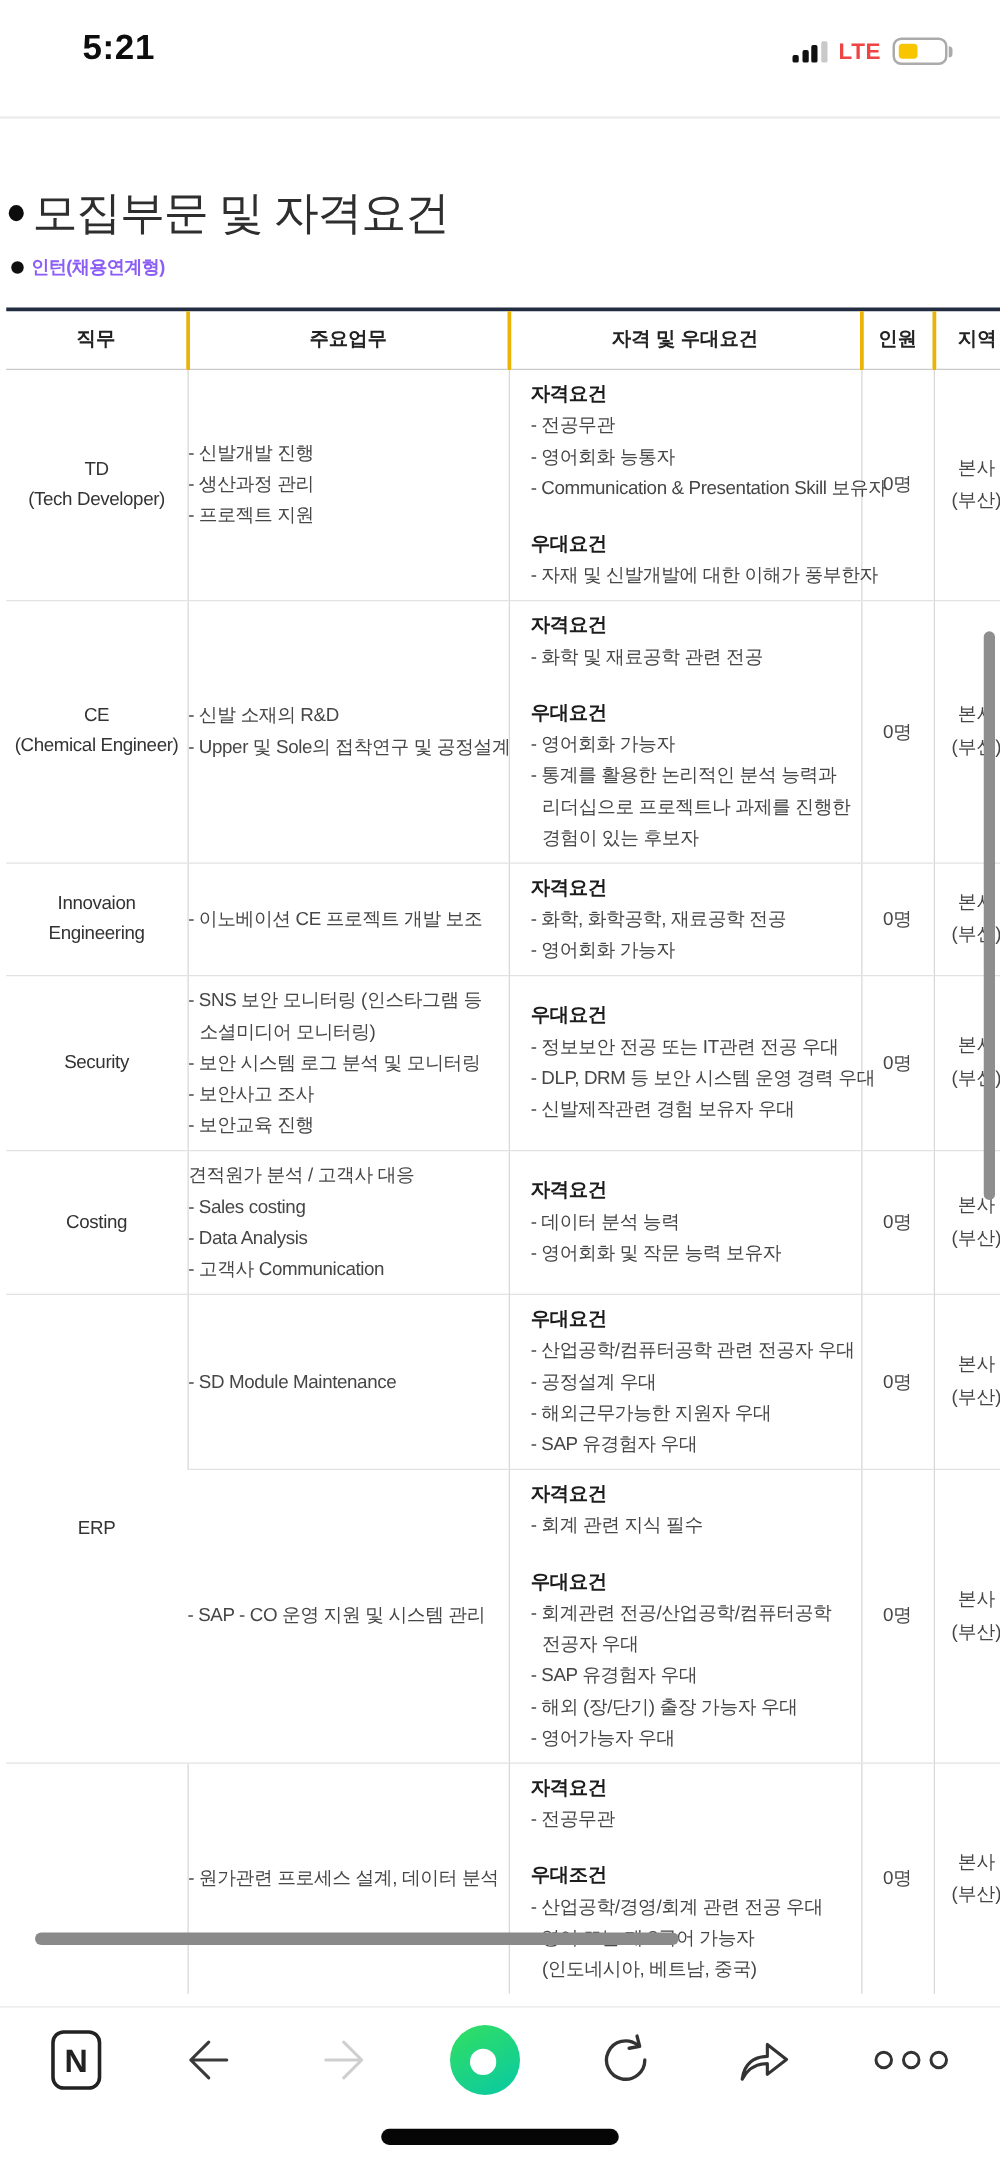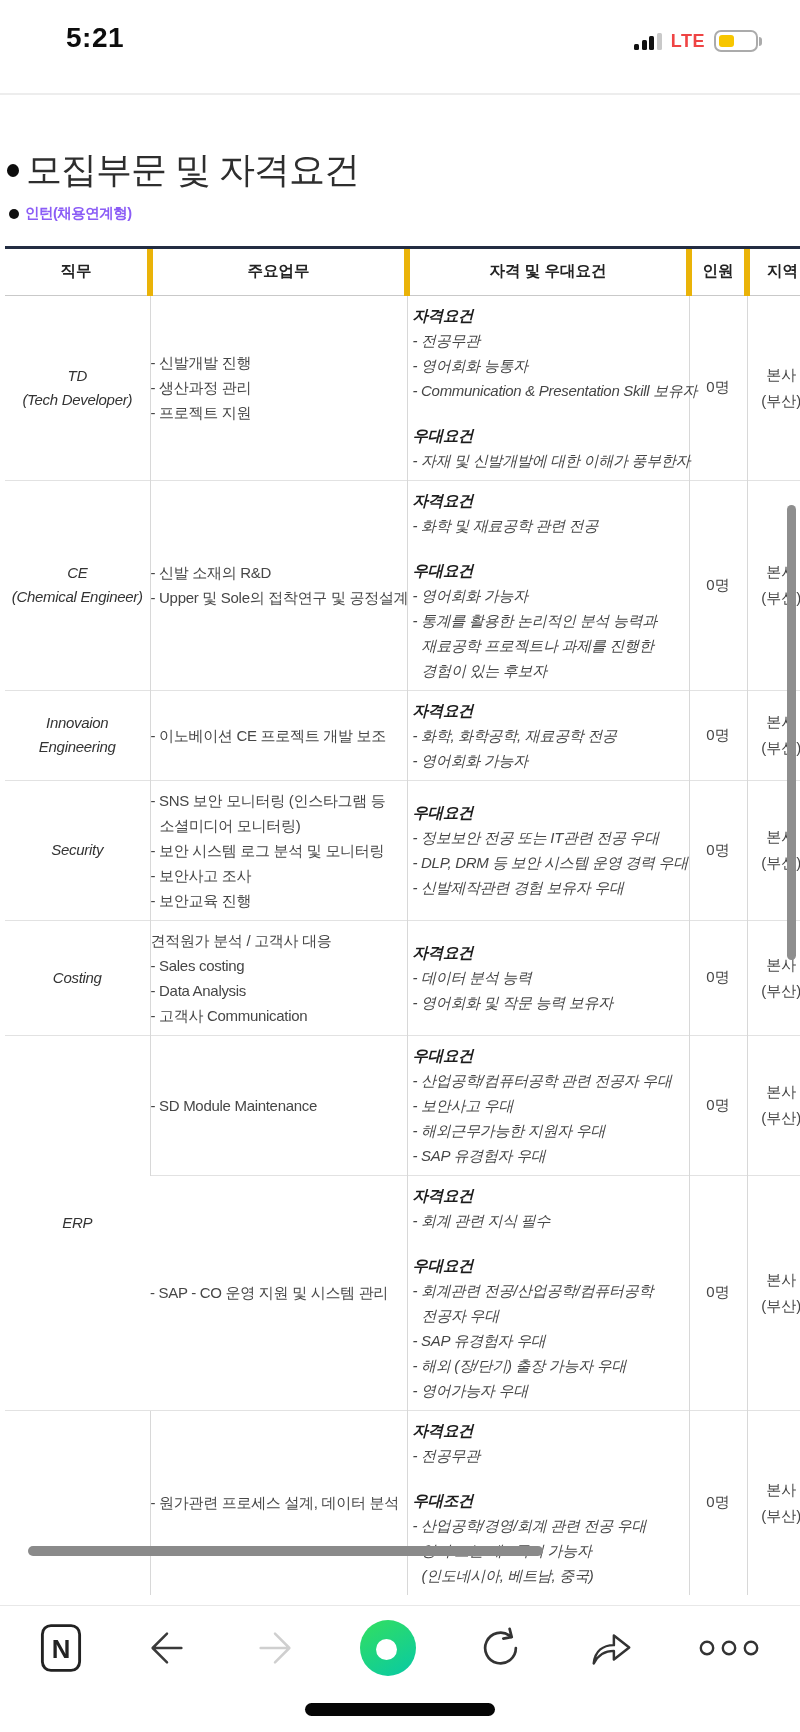--- a/index.html
+++ b/index.html
@@ -30,29 +30,29 @@
   .page-title { margin-left:7px; font-size:36px; font-weight:500; color:#2e2e2e; letter-spacing:-1px; }
   .page-subtitle { position:absolute; top:204px; left:9px; display:flex; align-items:center; }
   .dot-icon { width:10px; height:10px; background:#101010; border-radius:50%; display:inline-block; }
   .subtitle-text { margin-left:6px; font-size:14.5px; font-weight:700; color:#8b5cf6; letter-spacing:-0.5px; }
 
   
   .table-wrap { position:absolute; top:246px; left:5px; width:812px; border-top:3px solid #232d42; }
   table { width:810px; border-collapse:collapse; table-layout:fixed; }
   col.c-job{width:145px;} col.c-duty{width:257px;} col.c-qual{width:282px;} col.c-count{width:58px;} col.c-region{width:68px;}
   th { height:46px; font-size:15.5px; font-weight:700; color:#222; text-align:center;
-       border-bottom:1px solid #c9c9c9; border-left:6px solid #eab308; }
+       border-bottom:1px solid #c9c9c9; border-left:3px solid #eab308; }
   th:first-child { border-left:none; }
   td { border-top:1px solid #e2e2e2; border-left:1px solid #d8d8d8; vertical-align:middle;
        font-size:15px; color:#464646; padding:7px 0; }
   td:first-child { border-left:none; }
-  td.job { text-align:center; font-weight:500; color:#333;font-style:italic; }
+  td.job { text-align:center; font-weight:500; color:#333; }
   .jobline { line-height:24px; letter-spacing:-0.3px; }
   td.duties { padding-right:6px; }
-  td.quals  { padding-left:5px; padding-right:4px;font-style:italic; }
+  td.quals  { padding-left:17px; padding-right:4px; }
   td.count  { text-align:center; }
   td.region { text-align:center; }
   .regionline { line-height:26px; }
   .line { line-height:25px; white-space:nowrap; letter-spacing:-0.3px; }
   .line.b { font-weight:700; color:#1c1c1c; font-size:15.5px; }
   .line.b:not(:first-child) { margin-top:20px; }
   .line.i { padding-left:9px; }
 
   
   .v-scrollbar { position:absolute; left:787px; top:505px; width:9px; height:455px; background:#8e8e8e; border-radius:5px; z-index:4; }
@@ -149,21 +149,21 @@
           <td class="duties">
             <div class="line">- 신발 소재의 R&amp;D</div>
             <div class="line">- Upper 및 Sole의 접착연구 및 공정설계</div>
           </td>
           <td class="quals">
             <div class="line b">자격요건</div>
             <div class="line">- 화학 및 재료공학 관련 전공</div>
             <div class="line b">우대요건</div>
             <div class="line">- 영어회화 가능자</div>
             <div class="line">- 통계를 활용한 논리적인 분석 능력과</div>
-            <div class="line i">재료공학 프로젝트나 과제를 진행한</div>
+            <div class="line i">리더십으로 프로젝트나 과제를 진행한</div>
             <div class="line i">경험이 있는 후보자</div>
           </td>
           <td class="count">0명</td>
           <td class="region">
             <div class="regionline">본사</div>
             <div class="regionline">(부산)</div>
           </td>
         </tr>
         <tr>
           <td class="job" rowspan="1">
@@ -231,21 +231,21 @@
         <tr>
           <td class="job" rowspan="2">
             <div class="jobline">ERP</div>
           </td>
           <td class="duties">
             <div class="line">- SD Module Maintenance</div>
           </td>
           <td class="quals">
             <div class="line b">우대요건</div>
             <div class="line">- 산업공학/컴퓨터공학 관련 전공자 우대</div>
-            <div class="line">- 보안사고 우대</div>
+            <div class="line">- 공정설계 우대</div>
             <div class="line">- 해외근무가능한 지원자 우대</div>
             <div class="line">- SAP 유경험자 우대</div>
           </td>
           <td class="count">0명</td>
           <td class="region">
             <div class="regionline">본사</div>
             <div class="regionline">(부산)</div>
           </td>
         </tr>
         <tr>

